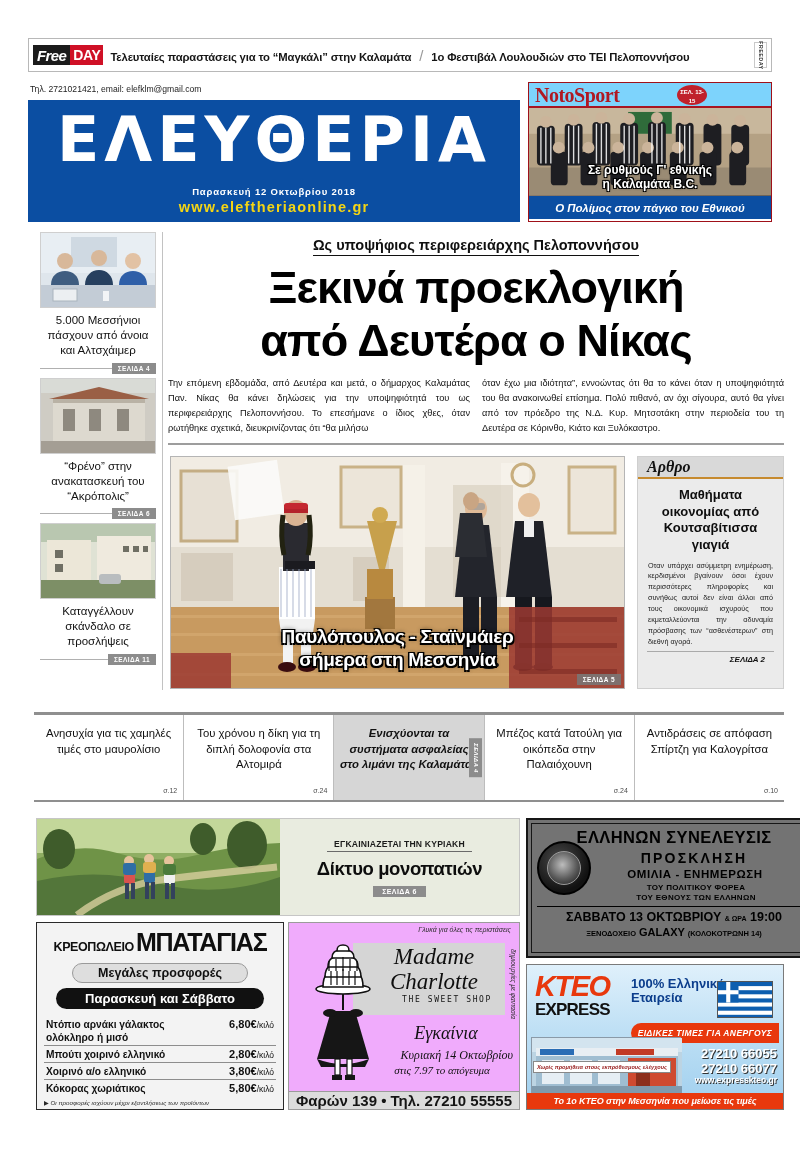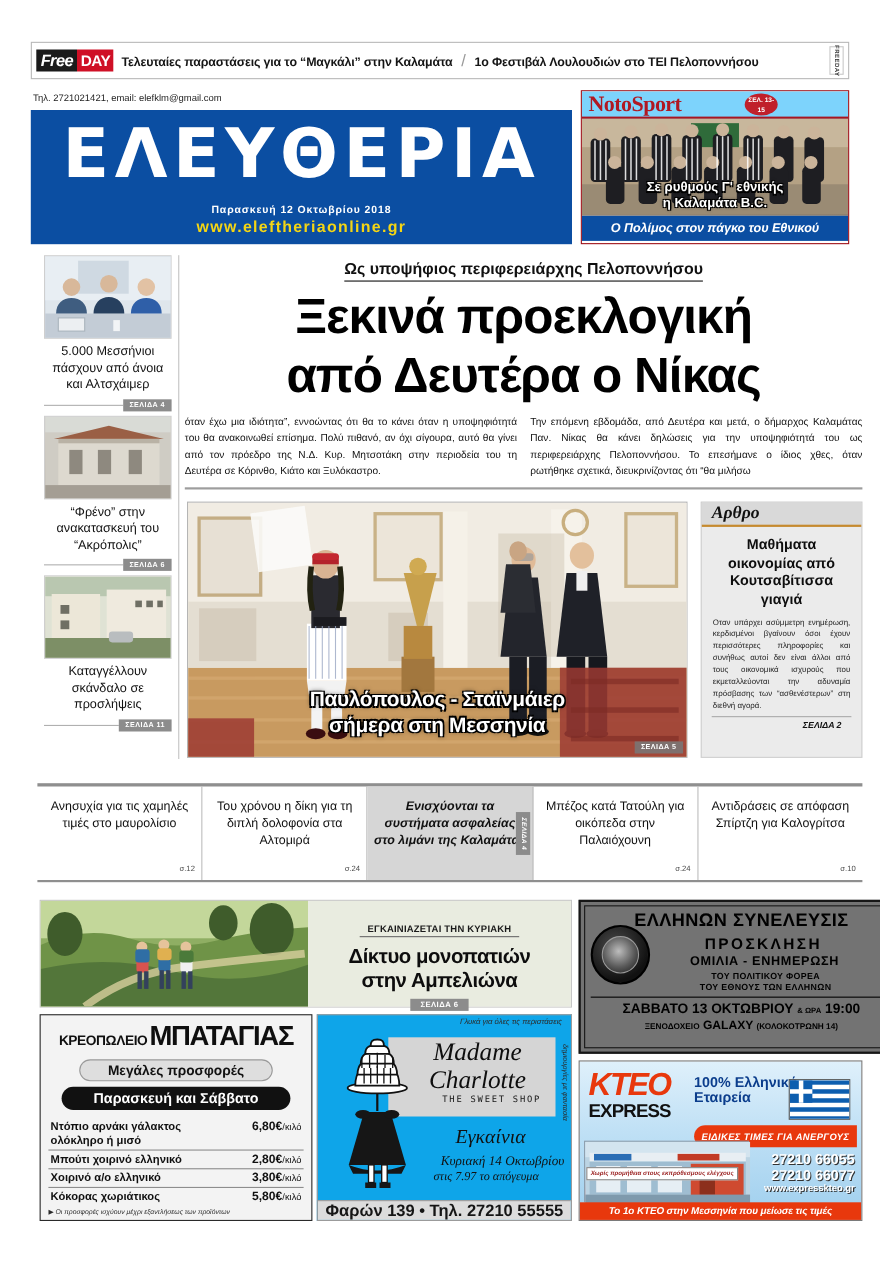--- a/index.html
+++ b/index.html
@@ -286,21 +286,21 @@
     font-size: 10.2px; font-weight: bold; color: #101010; padding: 2px 2px;
     border-bottom: 1px solid #8d8d8d;
   }
   .bt-row .price { font-size: 11px; white-space: nowrap; }
   .bt-row .price i { font-size: 8.5px; font-style: normal; font-weight: normal; }
   .bt-note { font-size: 6.2px; font-style: italic; color: #2a2a2a; margin: 3px 4px 0; }
 
   
   .ad-charlotte {
     position: absolute; left: 288px; top: 922px; width: 232px; height: 188px;
-    border: 1px solid #9b9b9b; background: #0ea5e9; overflow: hidden;
+    border: 1px solid #9b9b9b; background: #f0abfc; overflow: hidden;
   }
   .ch-top { font-size: 7px; color: #2b2b2b; text-align: right; padding: 3px 8px 0; font-style: italic; }
   .ch-side {
     position: absolute; right: 2px; top: 26px; writing-mode: vertical-rl;
     font-size: 6.5px; color: #2b2b2b; font-style: italic;
   }
   .ch-doll { position: absolute; left: 12px; top: 18px; width: 84px; height: 140px; }
   .ch-band {
     position: absolute; left: 64px; top: 20px; width: 152px; height: 72px;
     background: #d5d5d5;
@@ -542,22 +542,22 @@
   </div>
 
   <div class="kicker">
     <u>Ως υποψήφιος περιφερειάρχης Πελοποννήσου</u>
   </div>
   <div class="headline">
     <div>Ξεκινά προεκλογική</div>
     <div>από Δευτέρα ο Νίκας</div>
   </div>
   <div class="lead-wrap">
+    <div class="lead-col">Την επόμενη εβδομάδα, από Δευτέρα και μετά, ο δήμαρχος Καλαμάτας Παν. Νίκας θα κάνει δηλώσεις για την υποψηφιότητά του ως περιφερειάρχης Πελοποννήσου. Το επεσήμανε ο ίδιος χθες, όταν ρωτήθηκε σχετικά, διευκρινίζοντας ότι “θα μιλήσω</div>
     <div class="lead-col">όταν έχω μια ιδιότητα”, εννοώντας ότι θα το κάνει όταν η υποψηφιότητά του θα ανακοινωθεί επίσημα. Πολύ πιθανό, αν όχι σίγουρα, αυτό θα γίνει από τον πρόεδρο της Ν.Δ. Κυρ. Μητσοτάκη στην περιοδεία του τη Δευτέρα σε Κόρινθο, Κιάτο και Ξυλόκαστρο.</div>
-    <div class="lead-col">Την επόμενη εβδομάδα, από Δευτέρα και μετά, ο δήμαρχος Καλαμάτας Παν. Νίκας θα κάνει δηλώσεις για την υποψηφιότητά του ως περιφερειάρχης Πελοποννήσου. Το επεσήμανε ο ίδιος χθες, όταν ρωτήθηκε σχετικά, διευκρινίζοντας ότι “θα μιλήσω</div>
   </div>
   <div class="lead-rule"></div>
 
   <div class="mainphoto">
     <svg viewBox="0 0 455 233" preserveAspectRatio="none" width="455" height="233">
       <rect width="455" height="233" fill="#efeae1"></rect>
       <rect y="0" width="455" height="150" fill="#f1ece3"></rect>
       <rect y="150" width="455" height="83" fill="#c89a60"></rect>
       <g fill="#d9ae77" opacity=".55">
         <rect y="158" width="455" height="3"></rect>
@@ -703,21 +703,20 @@
           <rect x="126" y="45" width="13" height="11" rx="3" fill="#4b7a3a"></rect>
           <rect x="128" y="64" width="4" height="16" fill="#33415c"></rect>
             <rect x="134" y="64" width="4" height="16" fill="#33415c"></rect>
         </g>
       </svg>
     </div>
     <div class="trails-txt">
       <div class="trails-kicker">ΕΓΚΑΙΝΙΑΖΕΤΑΙ ΤΗΝ ΚΥΡΙΑΚΗ</div>
       <div class="trails-title">
         <div>Δίκτυο μονοπατιών</div>
-        <div>στην Αμπελιώνα</div>
       </div>
       <div class="trails-page">ΣΕΛΙΔΑ 6</div>
     </div>
   </div>
 
   <div class="ad-esy">
     <div class="esy-inner">
       <div class="esy-emblem"></div>
       <div class="esy-t1">ΕΛΛΗΝΩΝ ΣΥΝΕΛΕΥΣΙΣ</div>
       <div class="esy-t2">ΠΡΟΣΚΛΗΣΗ</div>

